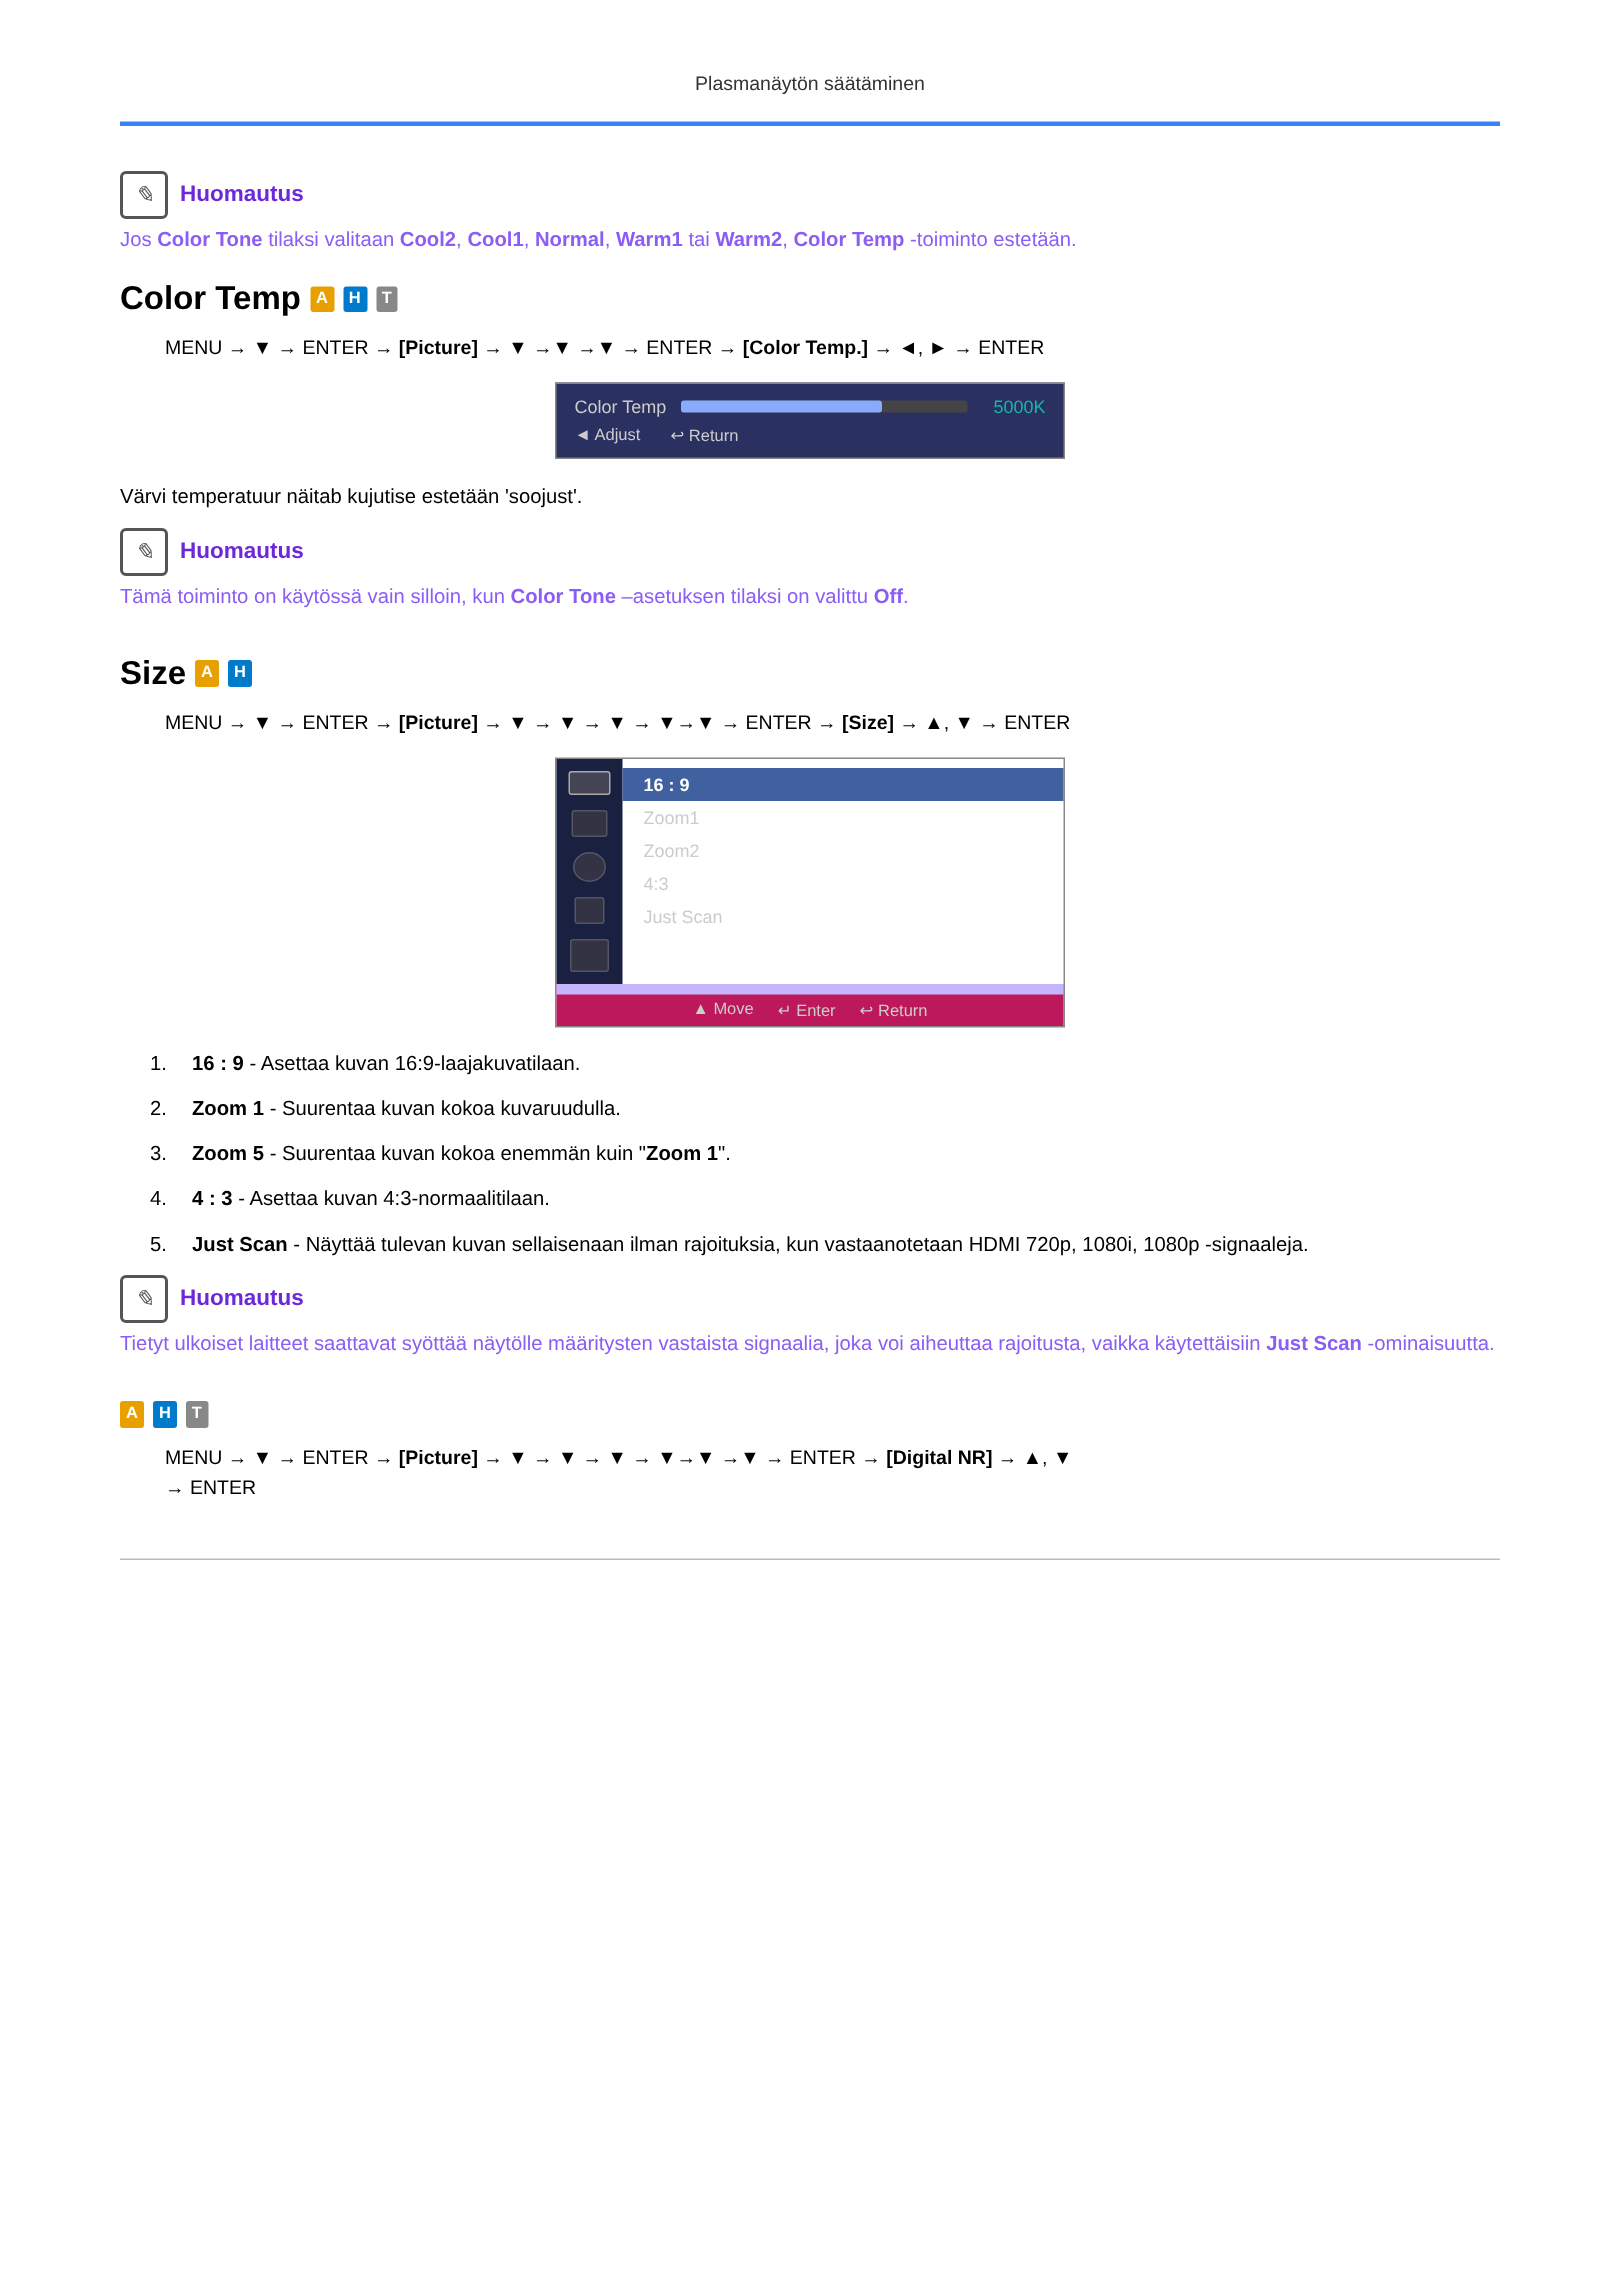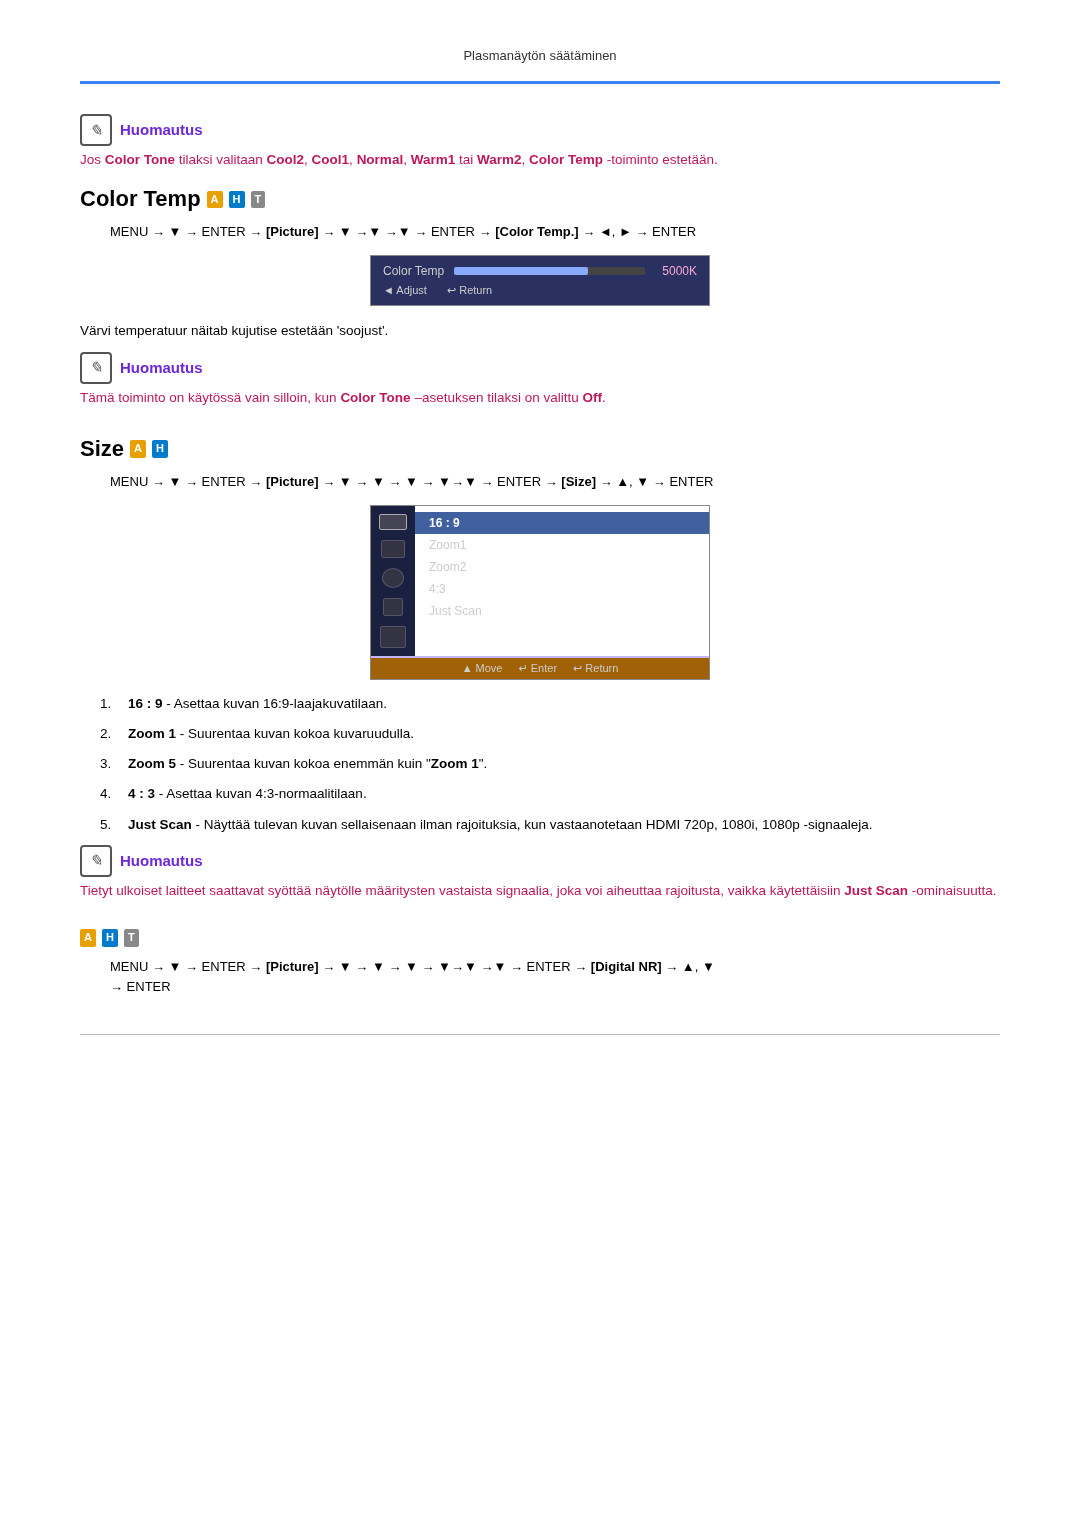--- a/index.html
+++ b/index.html
@@ -66,21 +66,21 @@
       font-size: 15px;
       font-weight: bold;
       color: #6d28d9;
       line-height: 32px;
     }
     .note-text {
       font-size: 13.5px;
       line-height: 1.5;
       margin-left: 0;
       margin-top: 4px;
-      color: #be185d;
+      color: #8b5cf6;
     }
     .nav-path {
       font-size: 13px;
       margin: 8px 0 12px 30px;
       color: #000;
       line-height: 1.6;
     }
     .nav-path b { font-weight: bold; }
     
     .color-temp-screen {
@@ -108,21 +108,21 @@
       border-radius: 2px;
       position: relative;
     }
     .color-temp-bar-fill {
       height: 8px;
       background: #88aaff;
       border-radius: 2px;
       width: 70%;
     }
     .color-temp-value {
-      color: #f9a8d4;
+      color: #14b8a6;
       font-size: 12px;
       min-width: 42px;
       text-align: right;
     }
     .color-temp-nav {
       display: flex;
       gap: 20px;
       font-size: 11px;
       color: #ccc;
       margin-top: 6px;
@@ -163,22 +163,22 @@
       color: #fff;
       font-weight: bold;
     }
     .size-screen-nav {
       display: flex;
       justify-content: center;
       gap: 16px;
       font-size: 11px;
       color: #ccc;
       padding: 4px 0;
-      border-top: 2px solid #c4b5fd;
-      background: #a16207;
+      border-top: 7px solid #c4b5fd;
+      background: #be185d;
     }
     .body-text {
       font-size: 13.5px;
       line-height: 1.6;
       margin: 6px 0 6px 0;
       color: #000;
     }
     .list-section {
       margin: 10px 0 10px 20px;
     }

